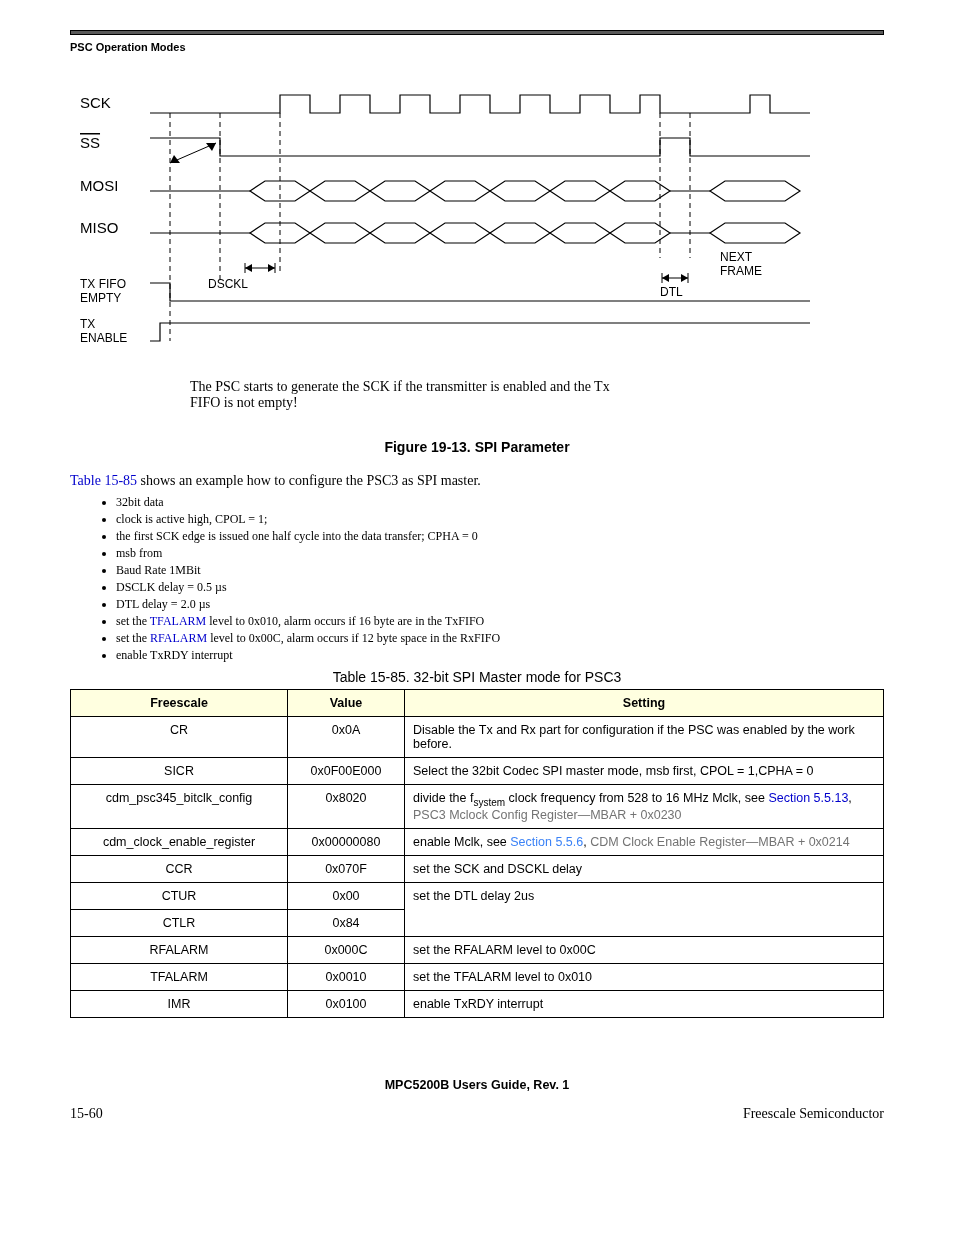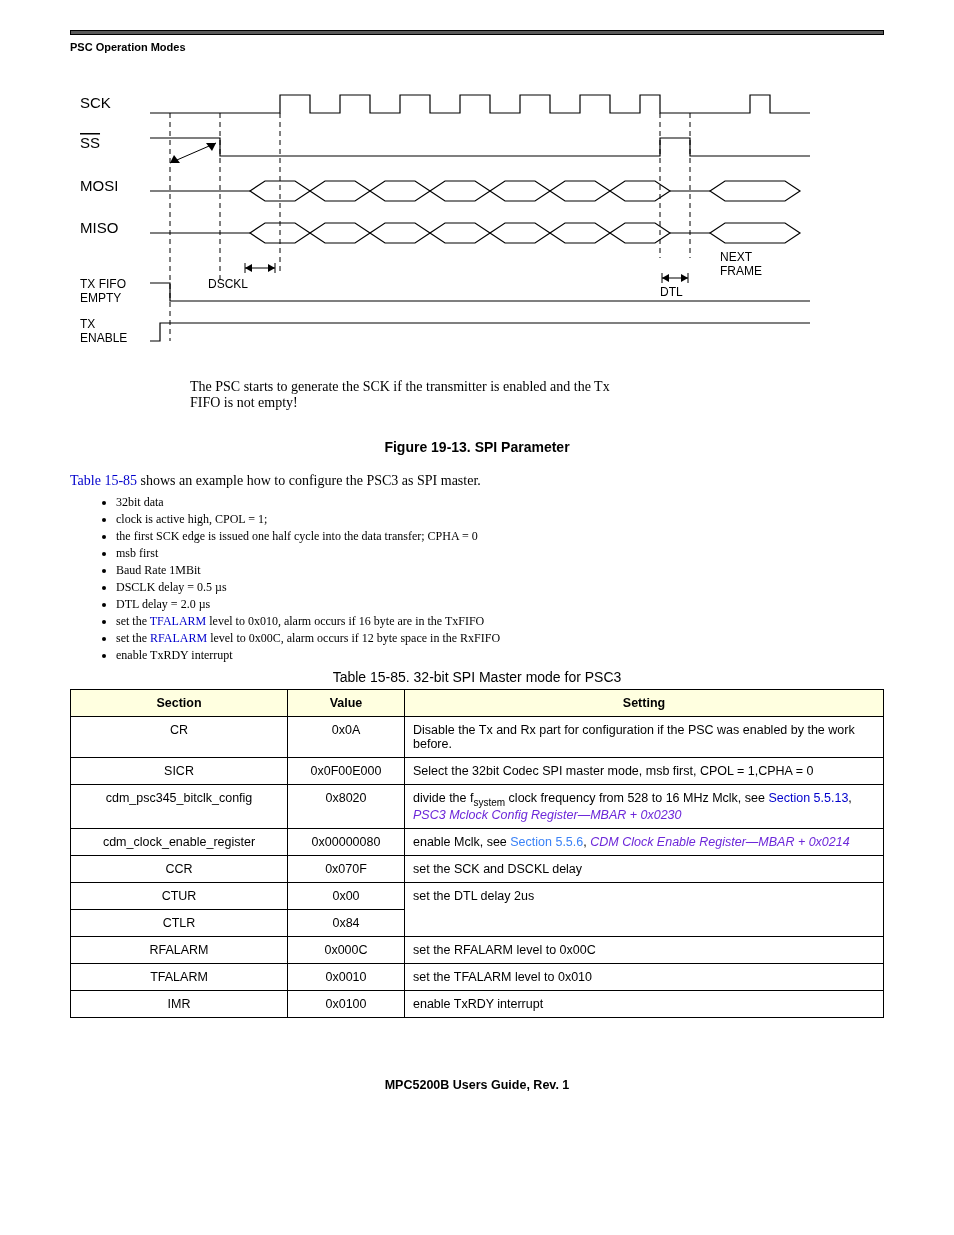--- a/index.html
+++ b/index.html
@@ -72,21 +72,21 @@
     padding: 6px 8px;
     vertical-align: top;
   }
   table.reg th {
     background: #ffffe0;
     font-weight: bold;
     text-align: center;
   }
   table.reg td.c1 { width: 200px; text-align: center; }
   table.reg td.c2 { width: 100px; text-align: center; }
-  table.reg td.c3 .ital2 { font-style: italic; color:#6d28d9;}
+  table.reg td.c3 .ital2 { color:#737373;}
   .footer {
     margin-top: 60px;
   }
   .footer-title {
     text-align: center;
     font-weight: bold;
     font-size: 12.5px;
     margin-bottom: 14px;
   }
   .footer-row {
@@ -191,35 +191,35 @@
 <div class="figure-caption">Figure 19-13. SPI Parameter</div>
 
 <div class="intro-text">
   <span class="linkref">Table 15-85</span><span> shows an example how to configure the PSC3 as SPI master.</span>
 </div>
 
 <ul class="bullets" id="bullet-list">
     <li>32bit data</li>
     <li>clock is active high, CPOL = 1;</li>
     <li>the first SCK edge is issued one half cycle into the data transfer; CPHA = 0</li>
-    <li>msb first</li>
+    <li>msb from</li>
     <li>Baud Rate 1MBit</li>
     <li>DSCLK delay = 0.5 µs</li>
     <li>DTL delay = 2.0 µs</li>
     <li><span>set the </span><span class="link">TFALARM</span><span> level to 0x010, alarm occurs if 16 byte are in the TxFIFO</span></li>
     <li><span>set the </span><span class="link">RFALARM</span><span> level to 0x00C, alarm occurs if 12 byte space in the RxFIFO</span></li>
     <li>enable TxRDY interrupt</li>
   </ul>
 
 <div class="table-caption">Table 15-85. 32-bit SPI Master mode for PSC3</div>
 
 <table class="reg">
   <thead>
     <tr>
-      <th>Section</th>
+      <th>Freescale</th>
       <th>Value</th>
       <th>Setting</th>
     </tr>
   </thead>
   <tbody id="reg-tbody">
       <tr>
         <td class="c1">CR</td>
         <td class="c2">0x0A</td>
         <td class="c3">Disable the Tx and Rx part for configuration if the PSC was enabled by the work before.</td>
       </tr>
@@ -265,13 +265,17 @@
       <tr>
         <td class="c1">IMR</td>
         <td class="c2">0x0100</td>
         <td class="c3">enable TxRDY interrupt</td>
       </tr>
     </tbody>
 </table>
 
 <div class="footer">
   <div class="footer-title">MPC5200B Users Guide, Rev. 1</div>
+  <div class="footer-row">
+    <span>15-60</span>
+    <span>Freescale Semiconductor</span>
+  </div>
 </div>
 
 </body></html>

